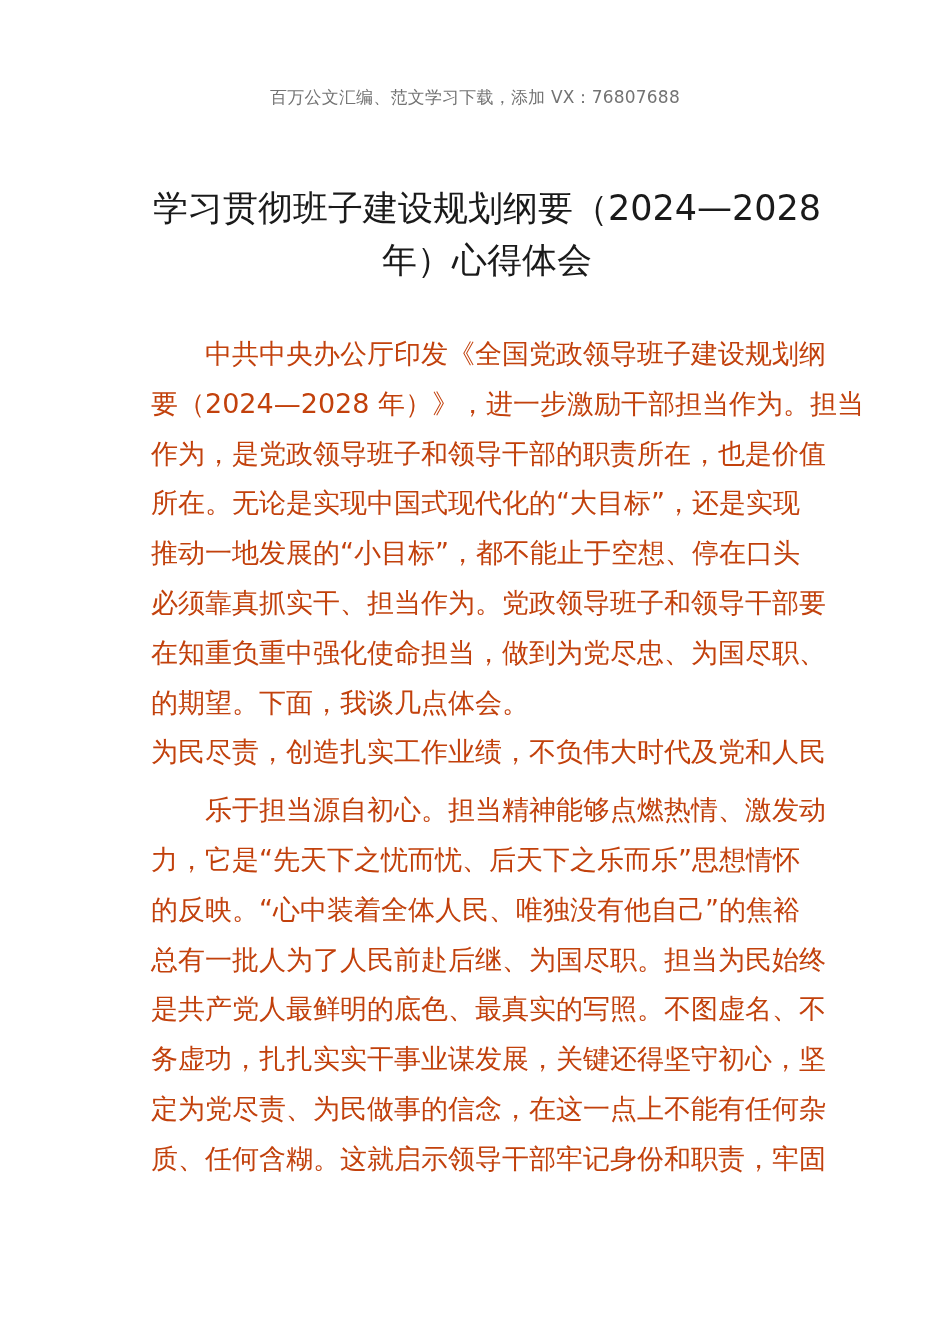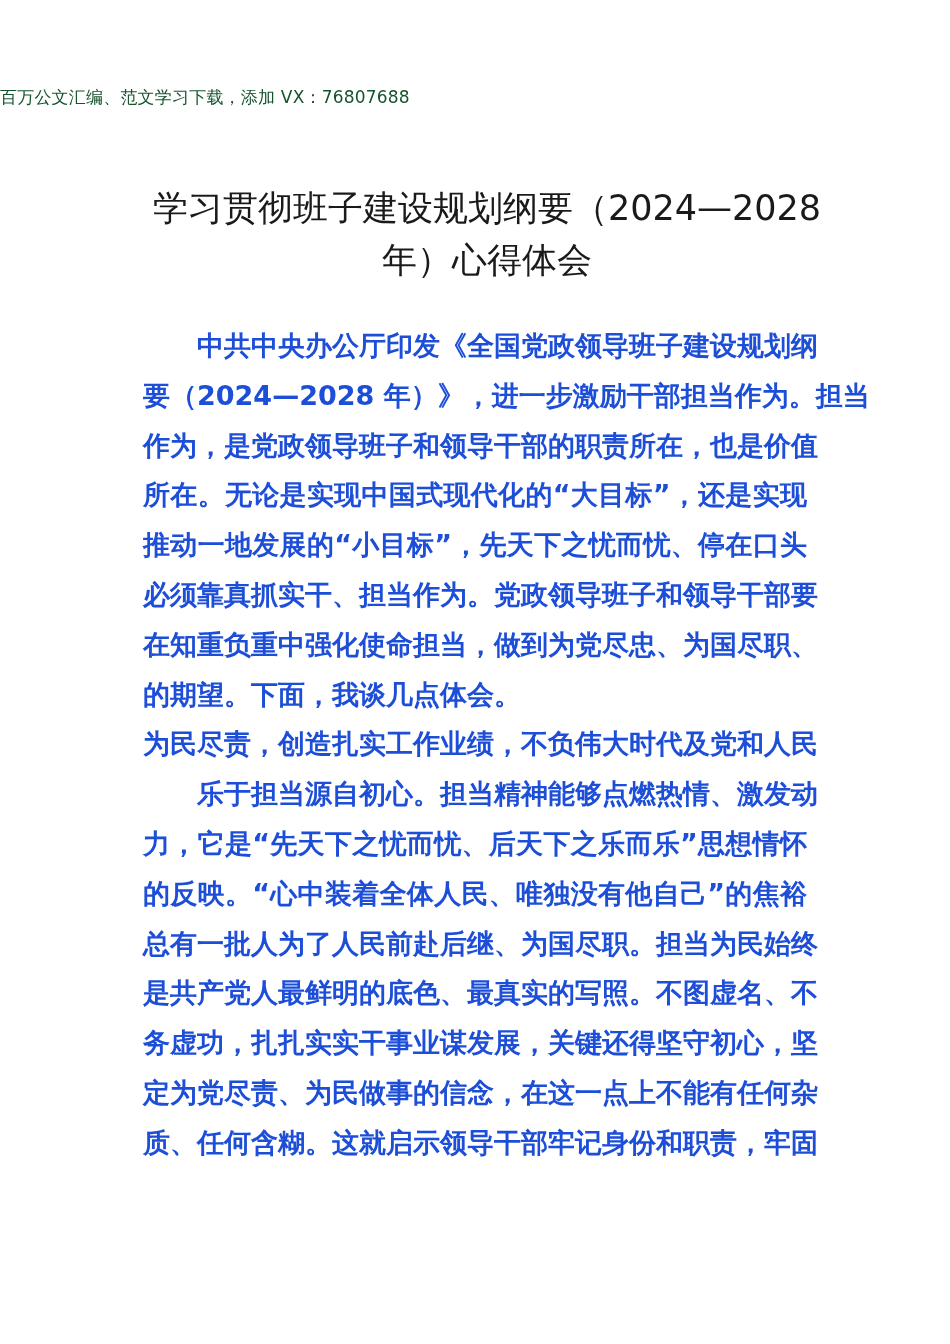--- a/index.html
+++ b/index.html
@@ -21,23 +21,24 @@
       top: 0;
       width: 950px;
       height: 1344px;
       background: #ffffff;
     }
     .watermark-header {
       position: absolute;
       top: 86px;
       left: 0;
       width: 950px;
+      text-align: center;
       font-size: 17px;
       line-height: 22px;
-      color: #14532d;
+      color: #737373;
       letter-spacing: 0.2px;
     }
     .doc-title {
       position: absolute;
       top: 170px;
       left: 140px;
       width: 670px;
       text-align: center;
       font-size: 35px;
       line-height: 52px;
@@ -49,25 +50,24 @@
       display: block;
       white-space: nowrap;
     }
     .doc-body {
       position: absolute;
       top: 321px;
       left: 143px;
       width: 664px;
     }
     .paragraph {
-      margin: 0;
+      margin: 8px;
       font-size: 27px;
       line-height: 49.8px;
-      color: #1d4ed8;
-      font-weight: bold;
+      color: #c2410c;
     }
     .paragraph .line {
       display: block;
       white-space: nowrap;
       height: 49.8px;
       text-align: justify;
       text-align-last: justify;
     }
     .paragraph .line.last {
       text-align-last: left;
@@ -88,21 +88,21 @@
     <span class="title-line">年）心得体会</span>
   </h1>
 
   <div class="doc-body">
 
     <p class="paragraph">
       <span class="line indent">中共中央办公厅印发《全国党政领导班子建设规划纲</span>
       <span class="line">要（2024—2028 年）》，进一步激励干部担当作为。担当</span>
       <span class="line">作为，是党政领导班子和领导干部的职责所在，也是价值</span>
       <span class="line">所在。无论是实现中国式现代化的“大目标”，还是实现</span>
-      <span class="line">推动一地发展的“小目标”，先天下之忧而忧、停在口头</span>
+      <span class="line">推动一地发展的“小目标”，都不能止于空想、停在口头</span>
       <span class="line">必须靠真抓实干、担当作为。党政领导班子和领导干部要</span>
       <span class="line">在知重负重中强化使命担当，做到为党尽忠、为国尽职、</span>
       <span class="line last">的期望。下面，我谈几点体会。</span>
       <span class="line">为民尽责，创造扎实工作业绩，不负伟大时代及党和人民</span>
     </p>
 
     <p class="paragraph">
       <span class="line indent">乐于担当源自初心。担当精神能够点燃热情、激发动</span>
       <span class="line">力，它是“先天下之忧而忧、后天下之乐而乐”思想情怀</span>
       <span class="line">的反映。“心中装着全体人民、唯独没有他自己”的焦裕</span>

